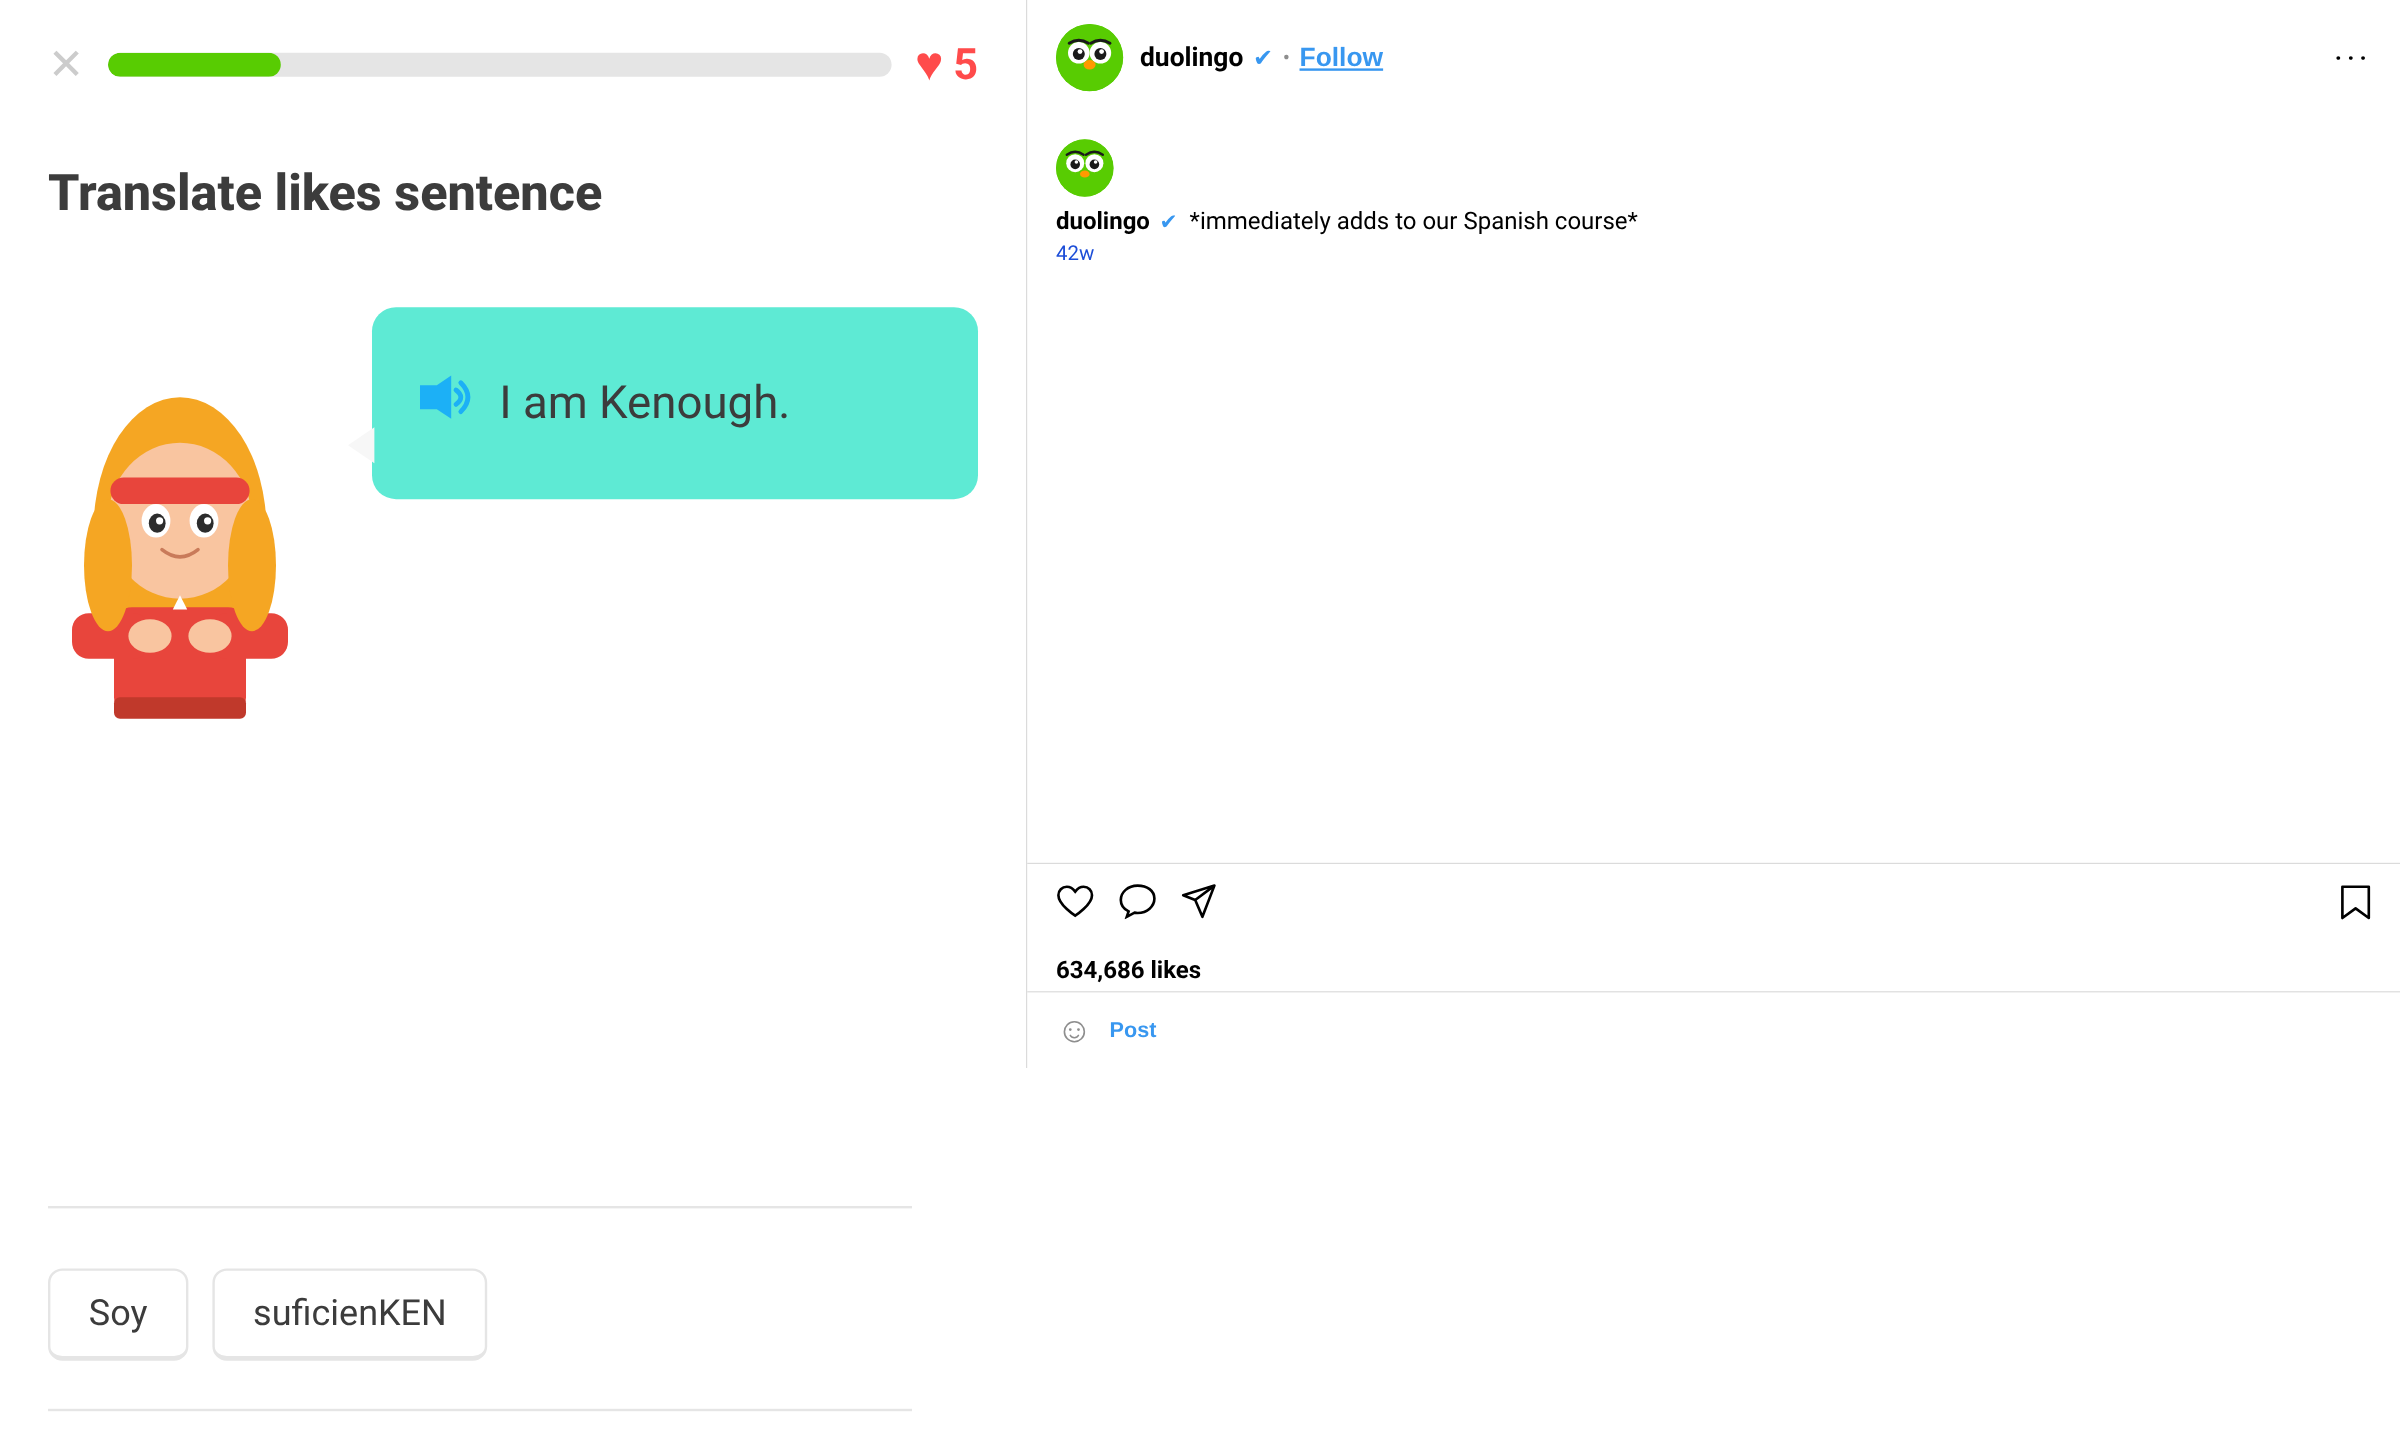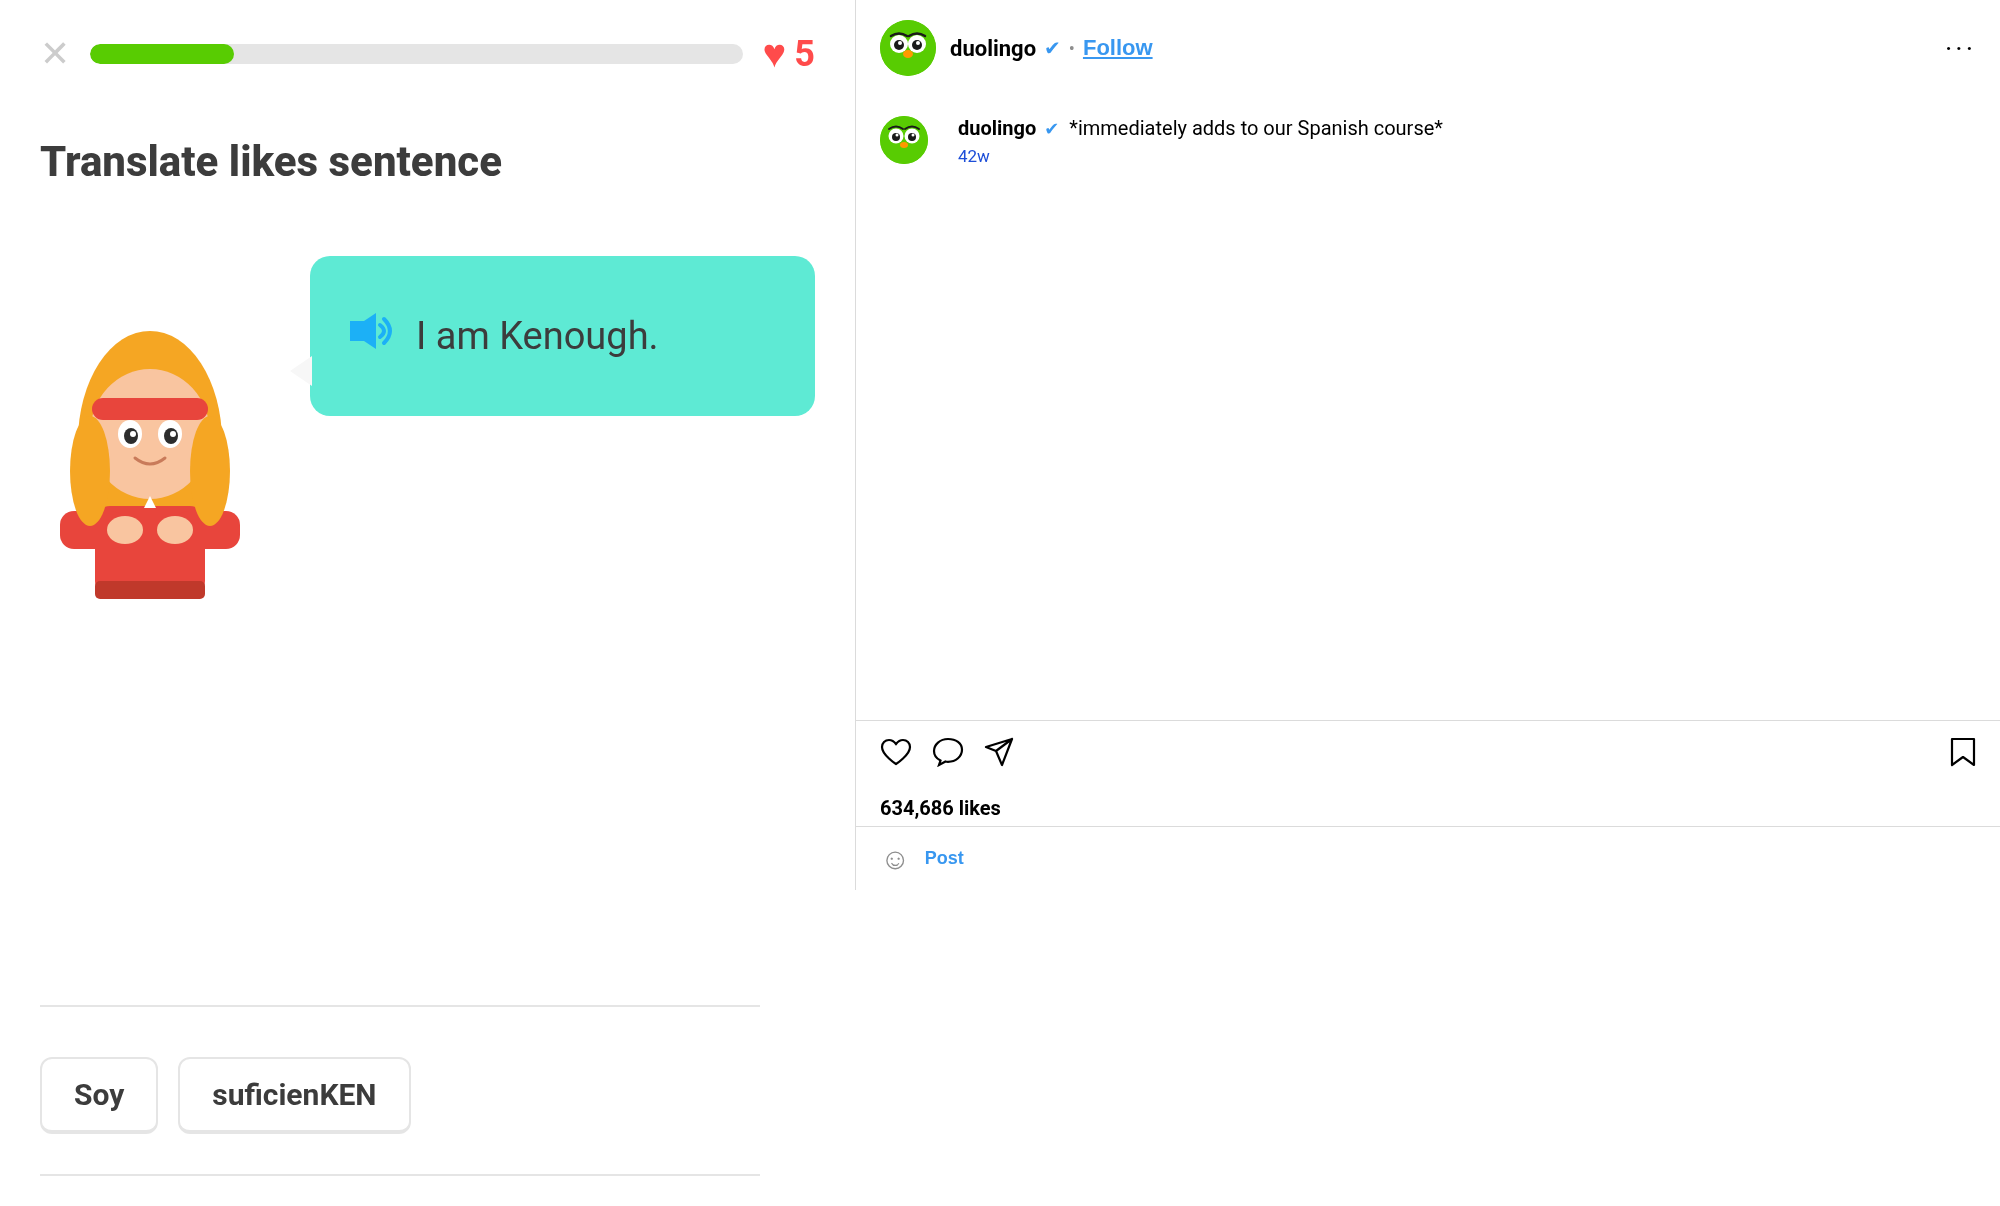--- a/index.html
+++ b/index.html
@@ -147,21 +147,21 @@
 
     .word-chip {
       background: #fff;
       border: 2px solid #e5e5e5;
       border-bottom: 4px solid #e5e5e5;
       border-radius: 12px;
       padding: 18px 32px;
       font-size: 30px;
       color: #3c3c3c;
       cursor: pointer;
-      font-weight: 700;
+      font-weight: 400;
     }
 
     .divider2 {
       width: 720px;
       height: 2px;
       background: #e5e5e5;
       margin-top: 20px;
     }
 
     
@@ -242,22 +242,23 @@
     }
 
     .comment-section {
       padding: 20px 24px;
       flex: 1;
       overflow-y: auto;
     }
 
     .comment-item {
       display: flex;
-      gap: 30px;
+      gap: 8px;
       margin-bottom: 12px;
+      flex-direction: column;
     }
 
     .avatar-small {
       width: 48px;
       height: 48px;
       border-radius: 50%;
       background: #58cc02;
       display: flex;
       align-items: center;
       justify-content: center;

